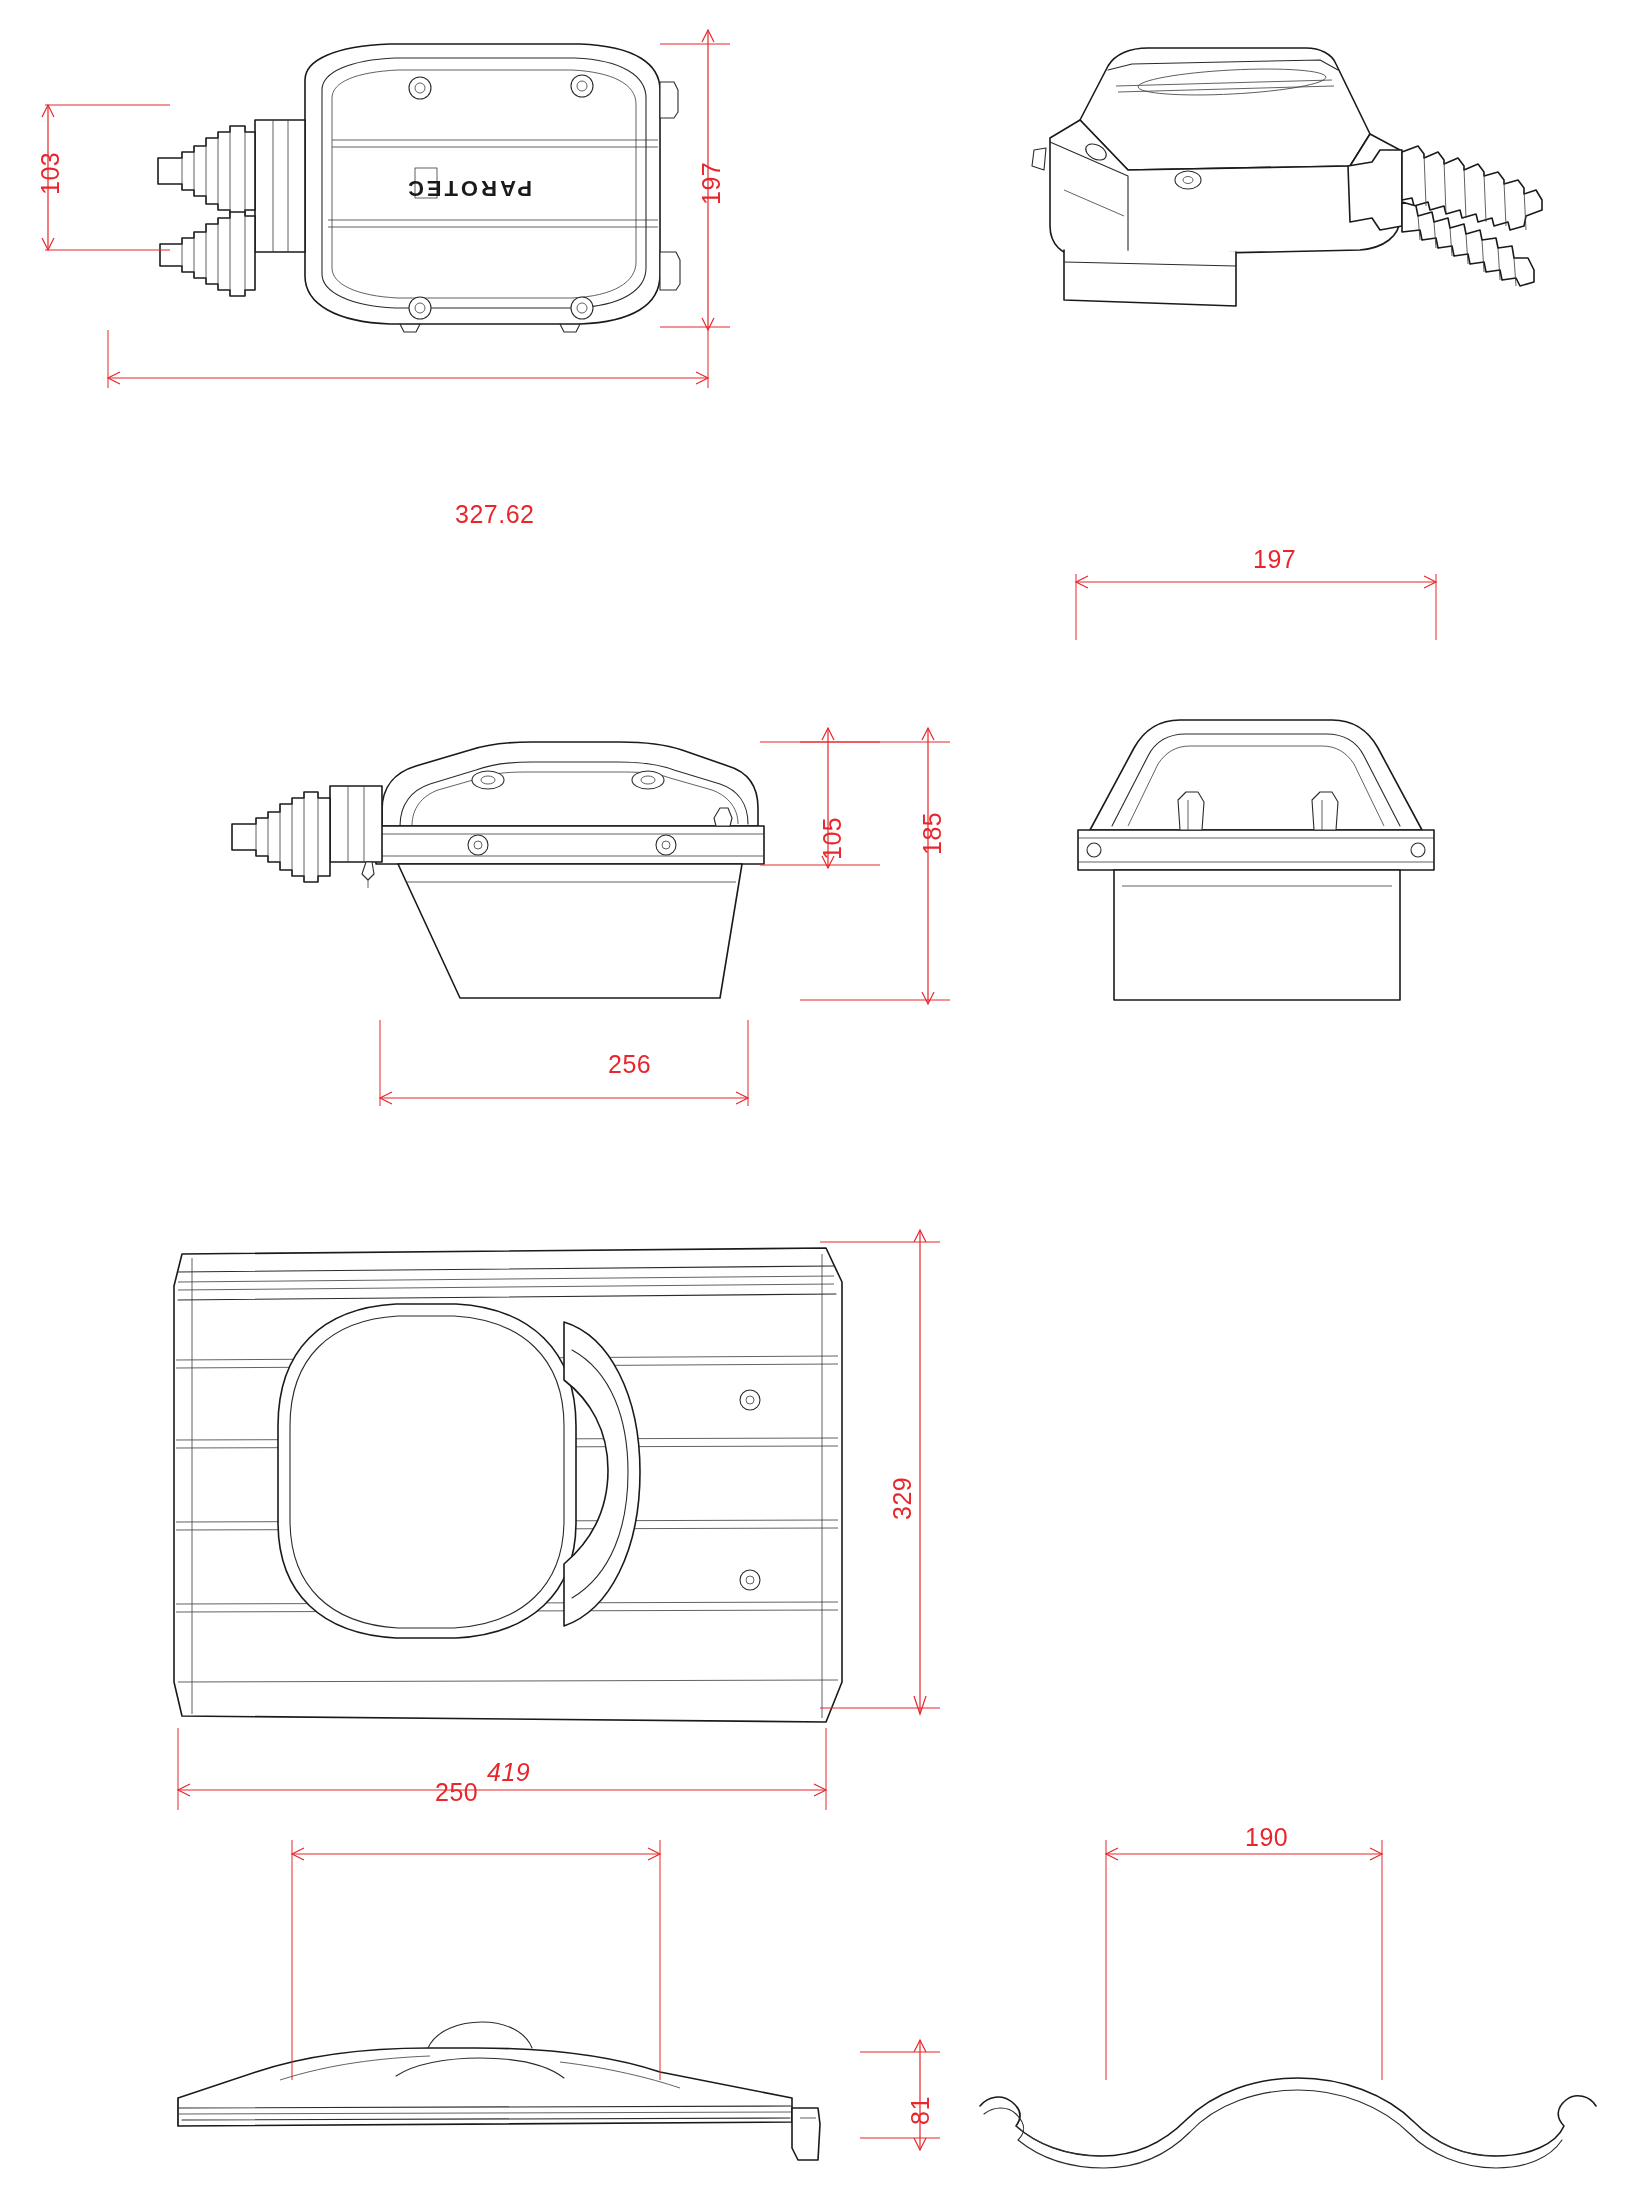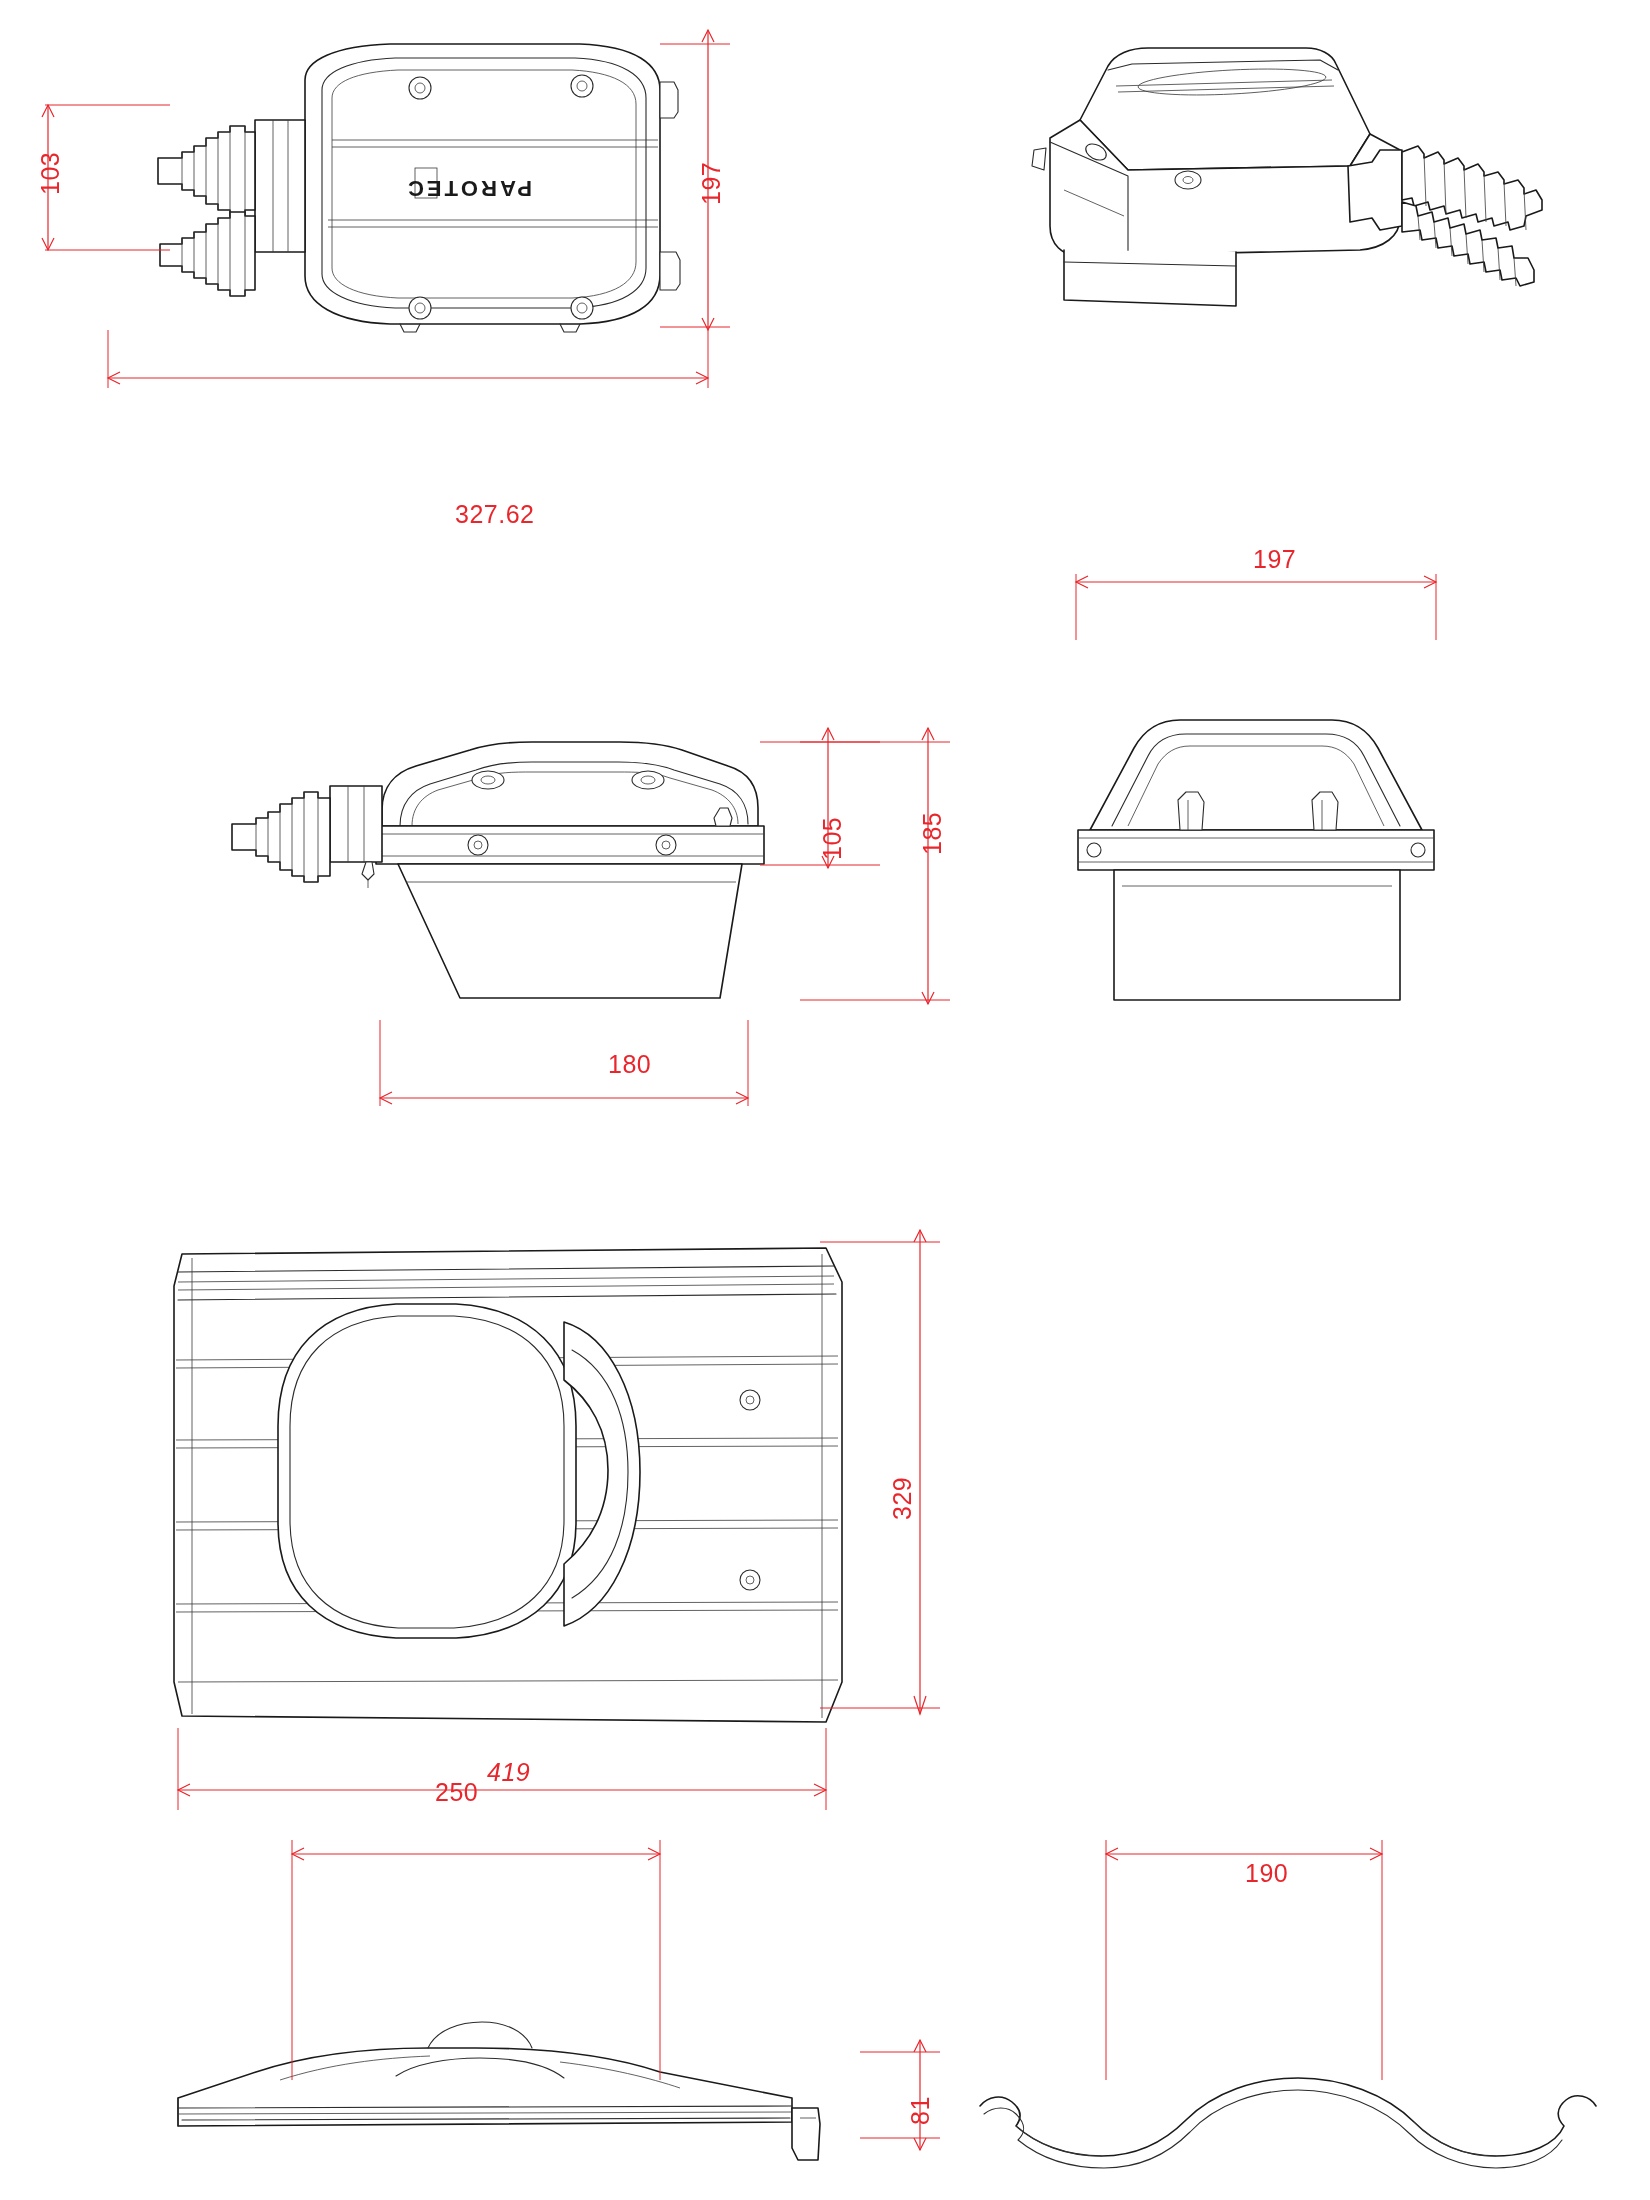--- a/index.html
+++ b/index.html
@@ -261,21 +261,21 @@
 
   <div class="view" style="left:330px; top:1020px; width:560px; height:120px;">
     <svg width="560" height="120" viewBox="0 0 560 120">
       <path class="dimthin" d="M 50 0 L 50 86"></path>
       <path class="dimthin" d="M 418 0 L 418 86"></path>
       <path class="dim" d="M 50 78 L 418 78"></path>
       <path class="dim" d="M 62 72 L 50 78 L 62 84"></path>
       <path class="dim" d="M 406 72 L 418 78 L 406 84"></path>
     </svg>
   </div>
-  <div class="dimtext" style="left:608px; top:1050px;">180</div>
+  <div class="dimtext" style="left:608px; top:1050px;">256</div>
 
   <div class="view" style="left:1060px; top:630px; width:420px; height:420px;">
     <svg width="420" height="420" viewBox="0 0 420 420">
       <path class="wh ln" d="M 30 200 L 74 118 C 84 100 100 90 120 90 L 272 90
                              C 292 90 308 100 318 118 L 362 200 Z"></path>
       <path class="ln-thin" d="M 52 196 L 88 126 C 96 110 110 104 126 104 L 266 104
                               C 282 104 296 110 304 126 L 340 196"></path>
       <path class="ln-hair" d="M 68 196 L 98 134 C 106 122 116 116 130 116 L 262 116
                               C 276 116 286 122 294 134 L 324 196"></path>
 
@@ -429,15 +429,15 @@
 
   <div class="view" style="left:1080px; top:1830px; width:400px; height:290px;">
     <svg width="400" height="290" viewBox="0 0 400 290">
       <path class="dimthin" d="M 26 10 L 26 250"></path>
       <path class="dimthin" d="M 302 10 L 302 250"></path>
       <path class="dim" d="M 26 24 L 302 24"></path>
       <path class="dim" d="M 38 18 L 26 24 L 38 30"></path>
       <path class="dim" d="M 290 18 L 302 24 L 290 30"></path>
     </svg>
   </div>
-  <div class="dimtext" style="left:1245px; top:1823px;margin-top:36px;">190</div>
+  <div class="dimtext" style="left:1245px; top:1823px;">190</div>
 
 </div>
 
 </body></html>

